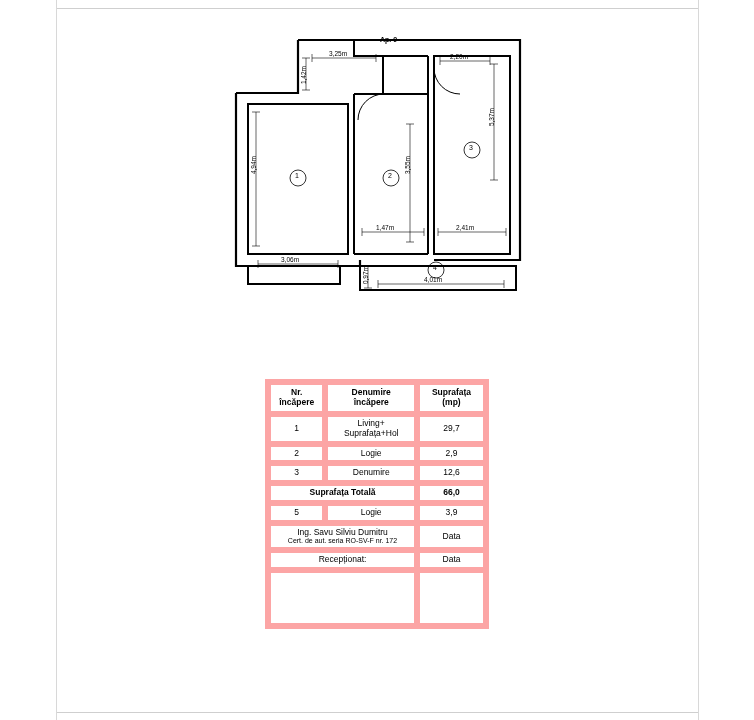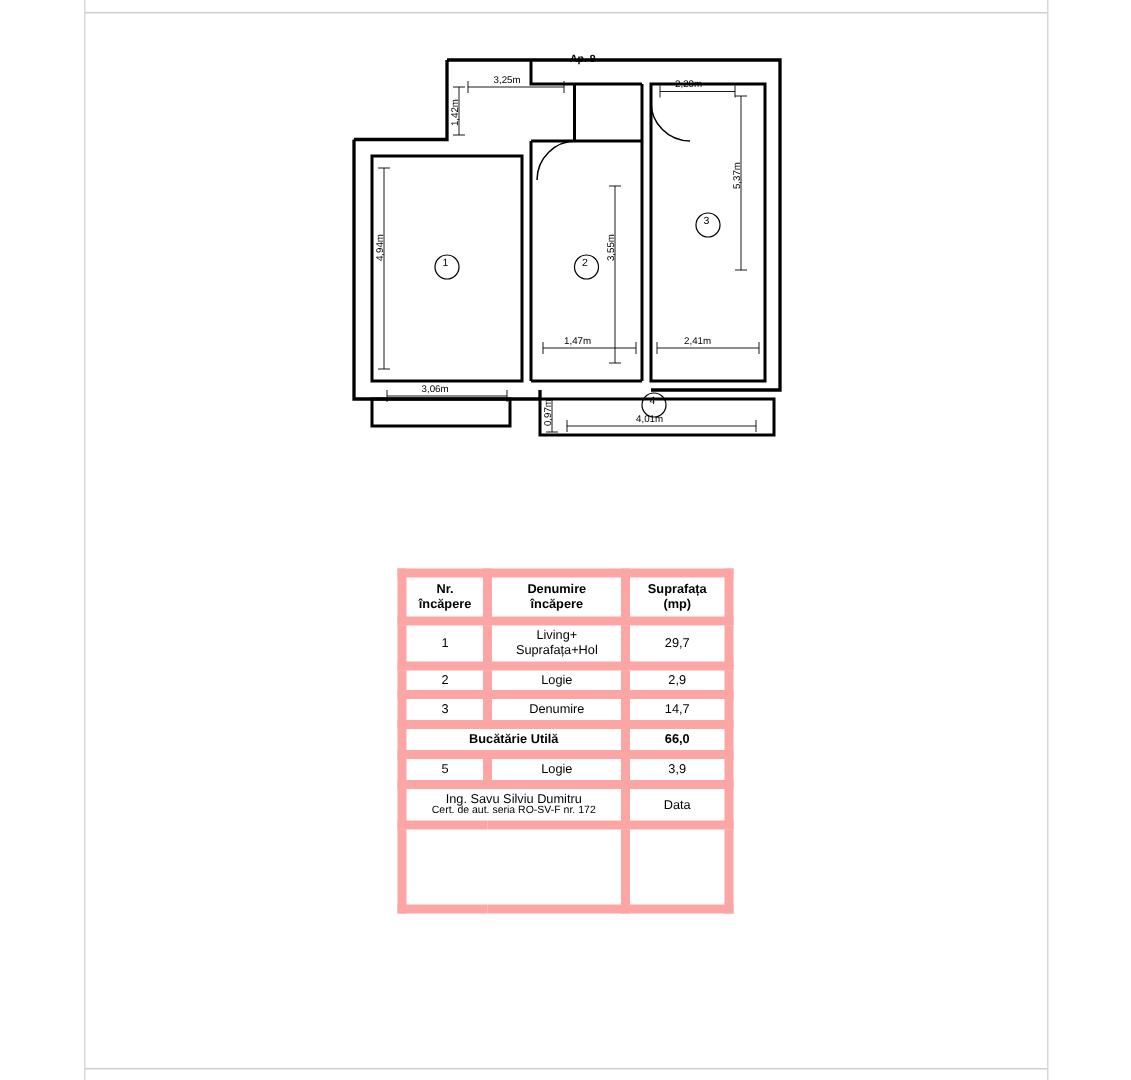--- a/index.html
+++ b/index.html
@@ -239,38 +239,42 @@
           <td>29,7</td>
         </tr>
         <tr class="row-h">
           <td>2</td>
           <td>Logie</td>
           <td>2,9</td>
         </tr>
         <tr class="row-h">
           <td>3</td>
           <td>Denumire</td>
-          <td>14,7</td>
-        </tr>
-        <tr class="row-h">
-          <td colspan="2" class="bold">Bucătărie Utilă</td>
+          <td>12,6</td>
+        </tr>
+        <tr class="row-h">
+          <td colspan="2" class="bold">Suprafața Totală</td>
           <td class="bold">66,0</td>
         </tr>
         <tr class="row-h">
           <td>5</td>
           <td>Logie</td>
           <td>3,9</td>
         </tr>
         <tr>
           <td colspan="2" class="eng-cell">
             <div>Ing. Savu Silviu Dumitru</div>
             <div class="sm">Cert. de aut. seria RO-SV-F nr. 172</div>
           </td>
           <td>Data</td>
         </tr>
+        <tr class="row-h">
+          <td colspan="2">Recepționat:</td>
+          <td>Data</td>
+        </tr>
         <tr class="tall-c">
           <td colspan="2"></td>
           <td></td>
         </tr>
       </tbody>
     </table>
   </div>
 
 </div>
 

